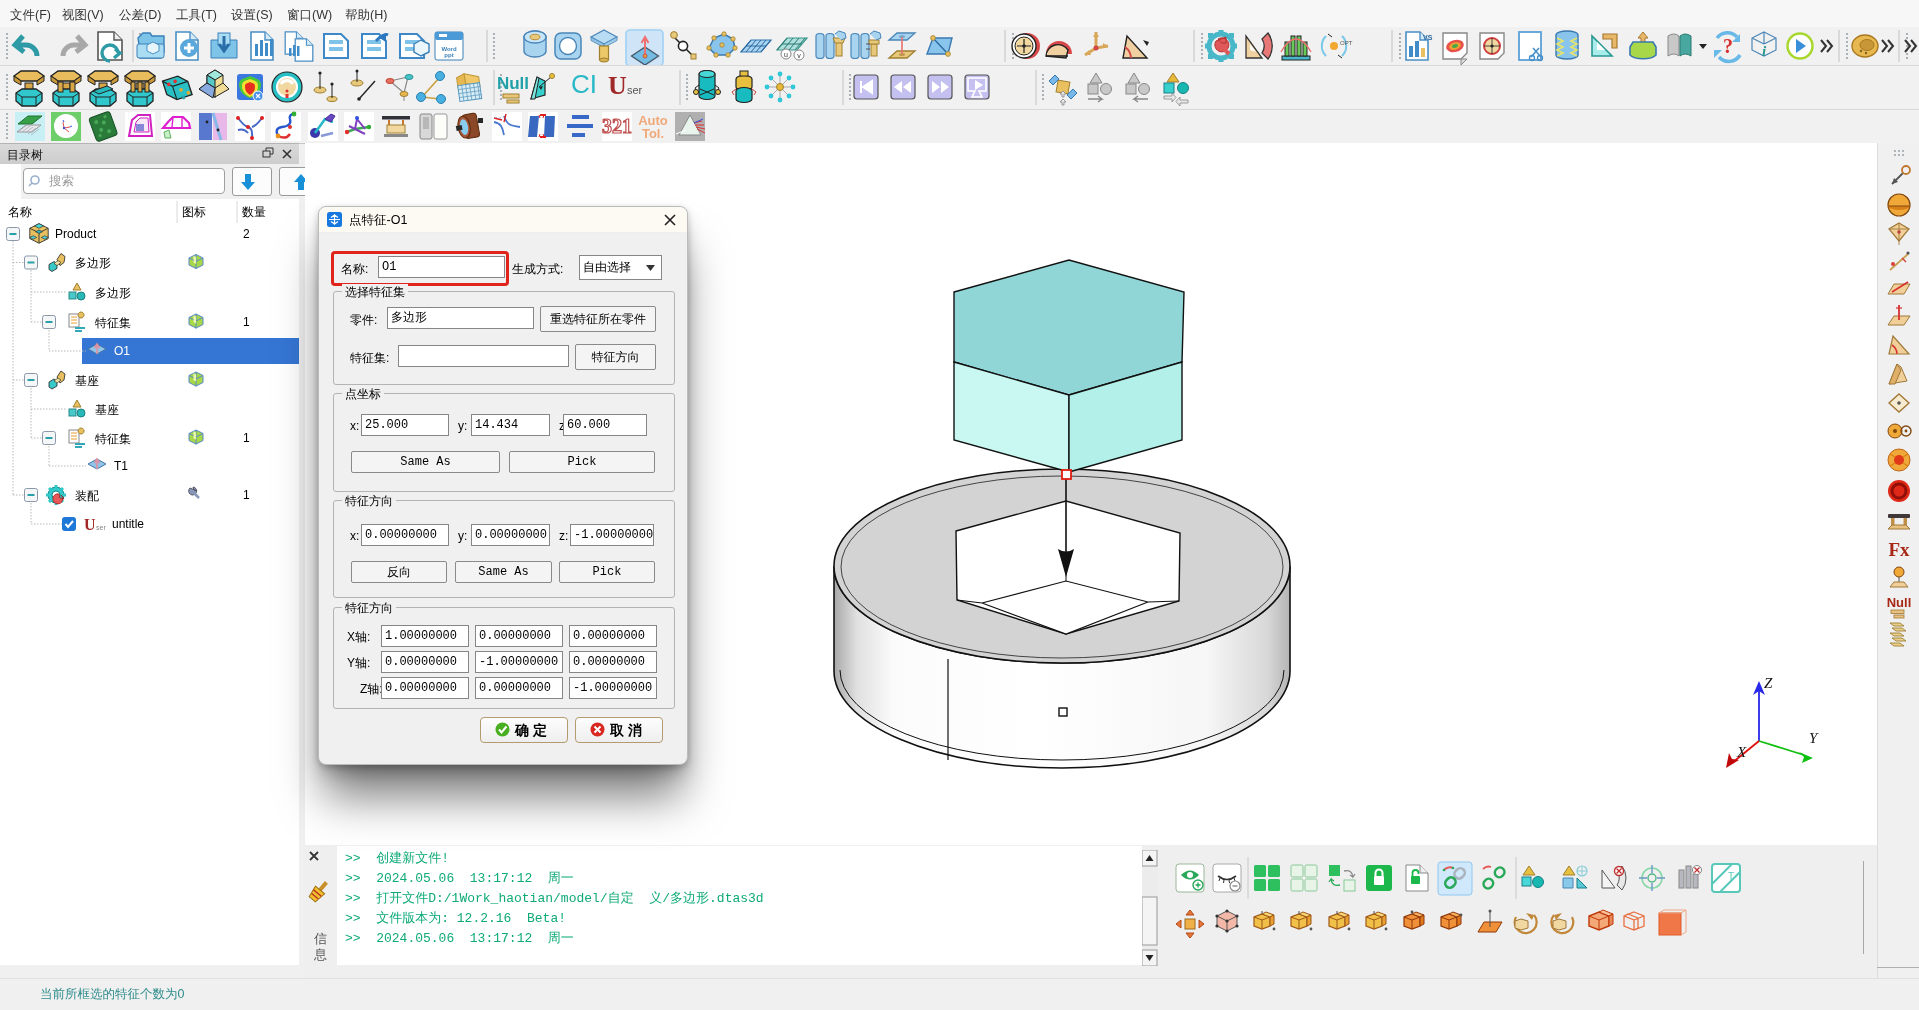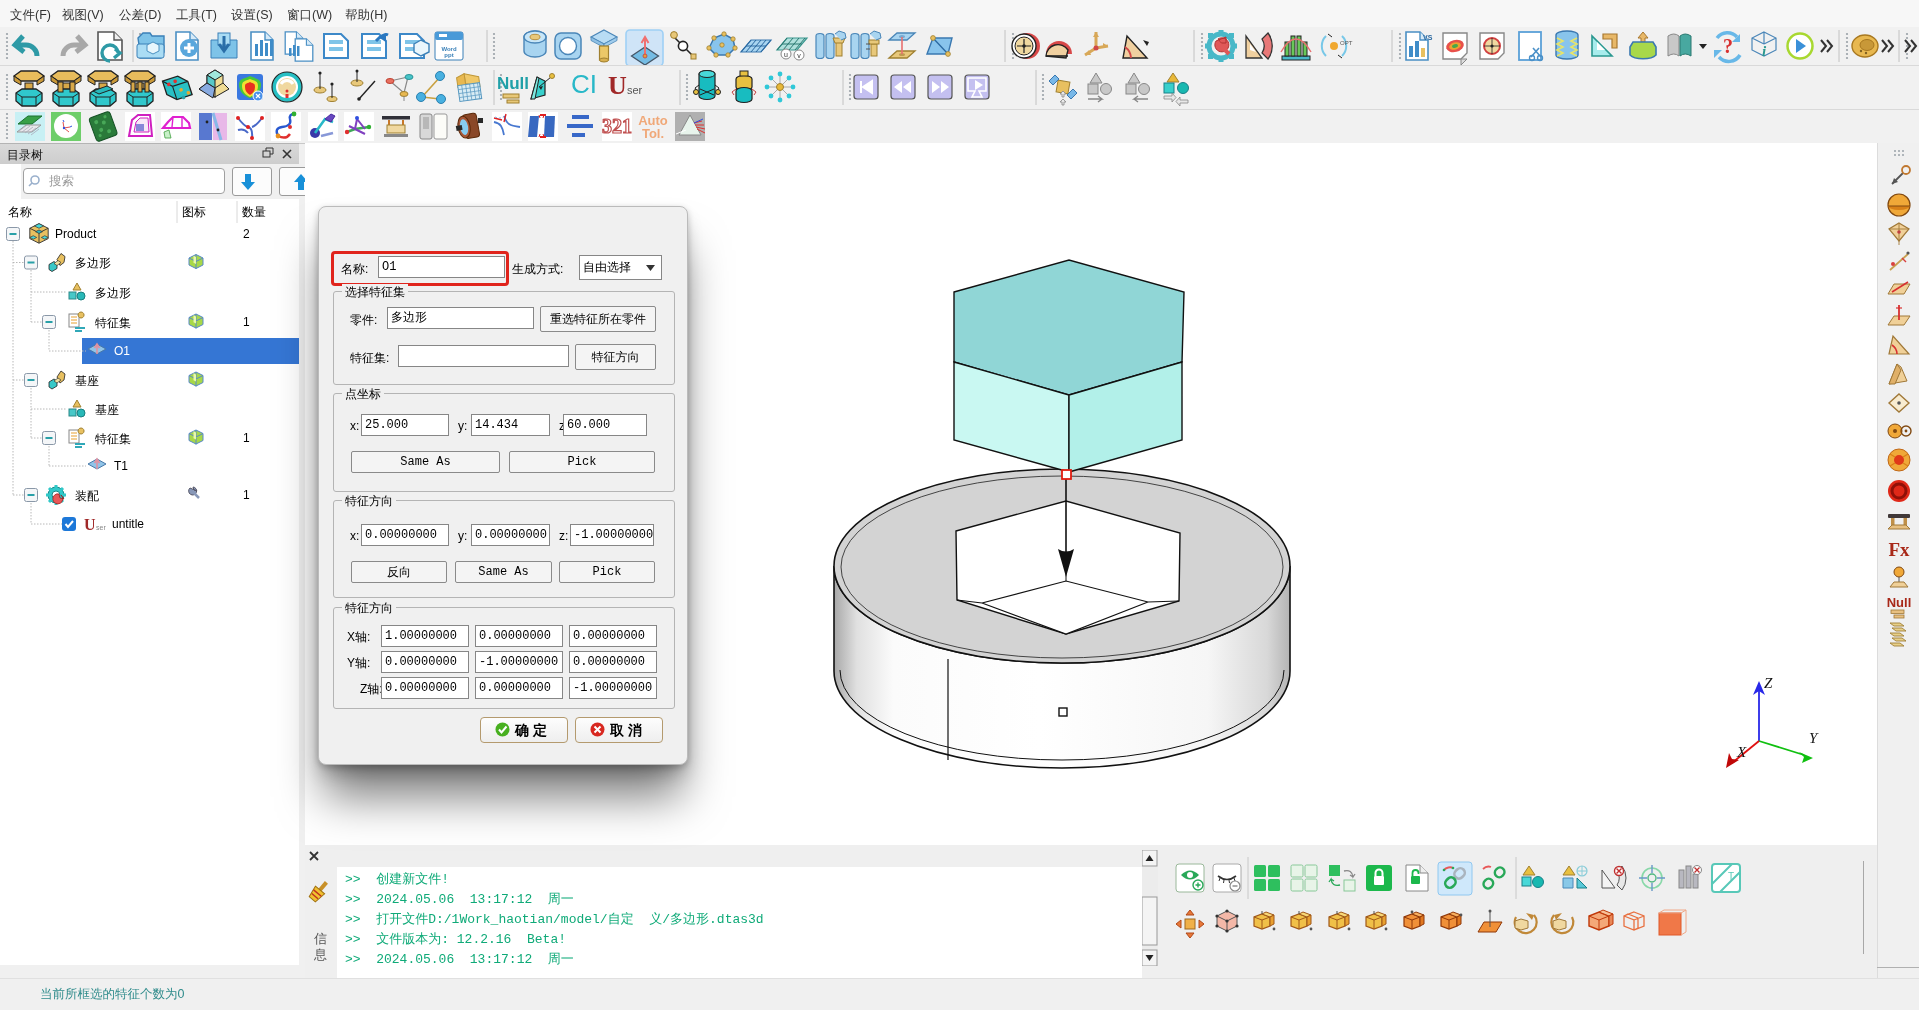--- a/index.html
+++ b/index.html
@@ -23,21 +23,21 @@
 .sbtn{position:absolute;top:3px;width:38px;height:27px;background:#fcfcfc;border:1px solid #9a9a9a;border-radius:3px;}
 #treehead{left:0;top:56px;width:280px;height:24px;background:#fff;font-size:12px;color:#000;}
 .tnode{position:absolute;font-size:12px;color:#000;white-space:nowrap;}
 #selrow{position:absolute;left:82px;top:195px;width:217px;height:26px;background:#3576d4;}
 
 #vp{left:305px;top:143px;width:1572px;height:702px;background:#fff;}
 
 #rightbar{left:1877px;top:143px;width:42px;height:835px;background:#f0f0f0;border-left:1px solid #dcdcdc;}
 
 #logarea{left:305px;top:845px;width:1572px;height:133px;background:#efefef;}
-#logbox{position:absolute;left:32px;top:1px;width:805px;height:119px;background:#fff;margin-top:21px;}
+#logbox{position:absolute;left:32px;top:1px;width:805px;height:119px;background:#fff;}
 #logscroll{position:absolute;left:837px;top:5px;width:16px;height:116px;background:#ececec;}
 .logline{position:absolute;font-family:"Liberation Mono",monospace;font-size:13px;color:#0faa78;white-space:pre;}
 
 #status{left:0;top:978px;width:1919px;height:32px;background:#f0f0f0;border-top:1px solid #e0e0e0;}
 #status .t{position:absolute;left:40px;top:7px;font-size:12.5px;color:#2e8b8b;text-align:center;}
 
 #dlg{left:318px;top:206px;width:368px;height:557px;background:#f0f0f0;border-radius:8px;
   box-shadow:0 38px 45px -6px rgba(0,0,0,0.5), 0 10px 18px -4px rgba(0,0,0,0.28), 0 2px 6px rgba(0,0,0,0.18);border:1px solid #bbb;}
 #dlgtitle{position:absolute;left:0;top:0;width:100%;height:25px;background:#fdf9f3;
   border-radius:8px 8px 0 0;border-bottom:1px solid #eee;}
@@ -1303,20 +1303,30 @@
   <g transform="translate(509,77)">
         <rect x="-11" y="-11" width="22" height="22" fill="#f07848" stroke="#e05828"></rect>
         <path d="M-11,-11 l5,-3 h22 v22 l-5,3 m0,-22 l5,-3 m-5,3 h-22" fill="none" stroke="#f0a888" stroke-width="1"></path>
       </g>
   </svg>
 </div>
 <div class="abs" id="status">
     <span class="t">当前所框选的特征个数为0</span>
   </div>
 <div class="abs" id="dlg">
+  <div id="dlgtitle">
+    <svg width="15" height="15" style="position:absolute;left:8px;top:5px">
+        <rect width="15" height="15" rx="2.5" fill="#1878e0"></rect>
+        <path d="M7.5,2 v11 M2,7.5 h11 M4,5.5 l3.5,-2.5 l3.5,2.5 M4,9.5 l3.5,2.5 l3.5,-2.5" stroke="#fff" stroke-width="1.2" fill="none"></path>
+      </svg>
+    <span style="position:absolute;left:30px;top:5px;font-size:12.5px;color:#000">点特征-O1</span>
+    <svg width="14" height="14" style="position:absolute;left:344px;top:6px">
+        <path d="M2,2 l10,10 M12,2 l-10,10" stroke="#222" stroke-width="1.6"></path>
+      </svg>
+  </div>
 
   <div style="position:absolute;left:12px;top:44px;width:172px;height:29px;border:3px solid #e0241c;border-radius:4px"></div>
   <span class="glabel" style="left:22px;top:54px">名称:</span>
   <input class="din" style="left: 59px; top: 49px; width: 122px; height: 20px;" value="O1" readonly="">
   <span class="glabel" style="left:193px;top:54px">生成方式:</span>
   <div class="din" style="left:260px;top:48px;width:78px;height:23px;line-height:23px;font-family:'Liberation Sans',sans-serif">自由选择<svg width="10" height="8" style="position:absolute;right:5px;top:8px">
         <path d="M0,1 h9 l-4.5,6 z" fill="#333"></path>
       </svg></div>
 
   <div class="gbox" style="top:84px;height:92px">

